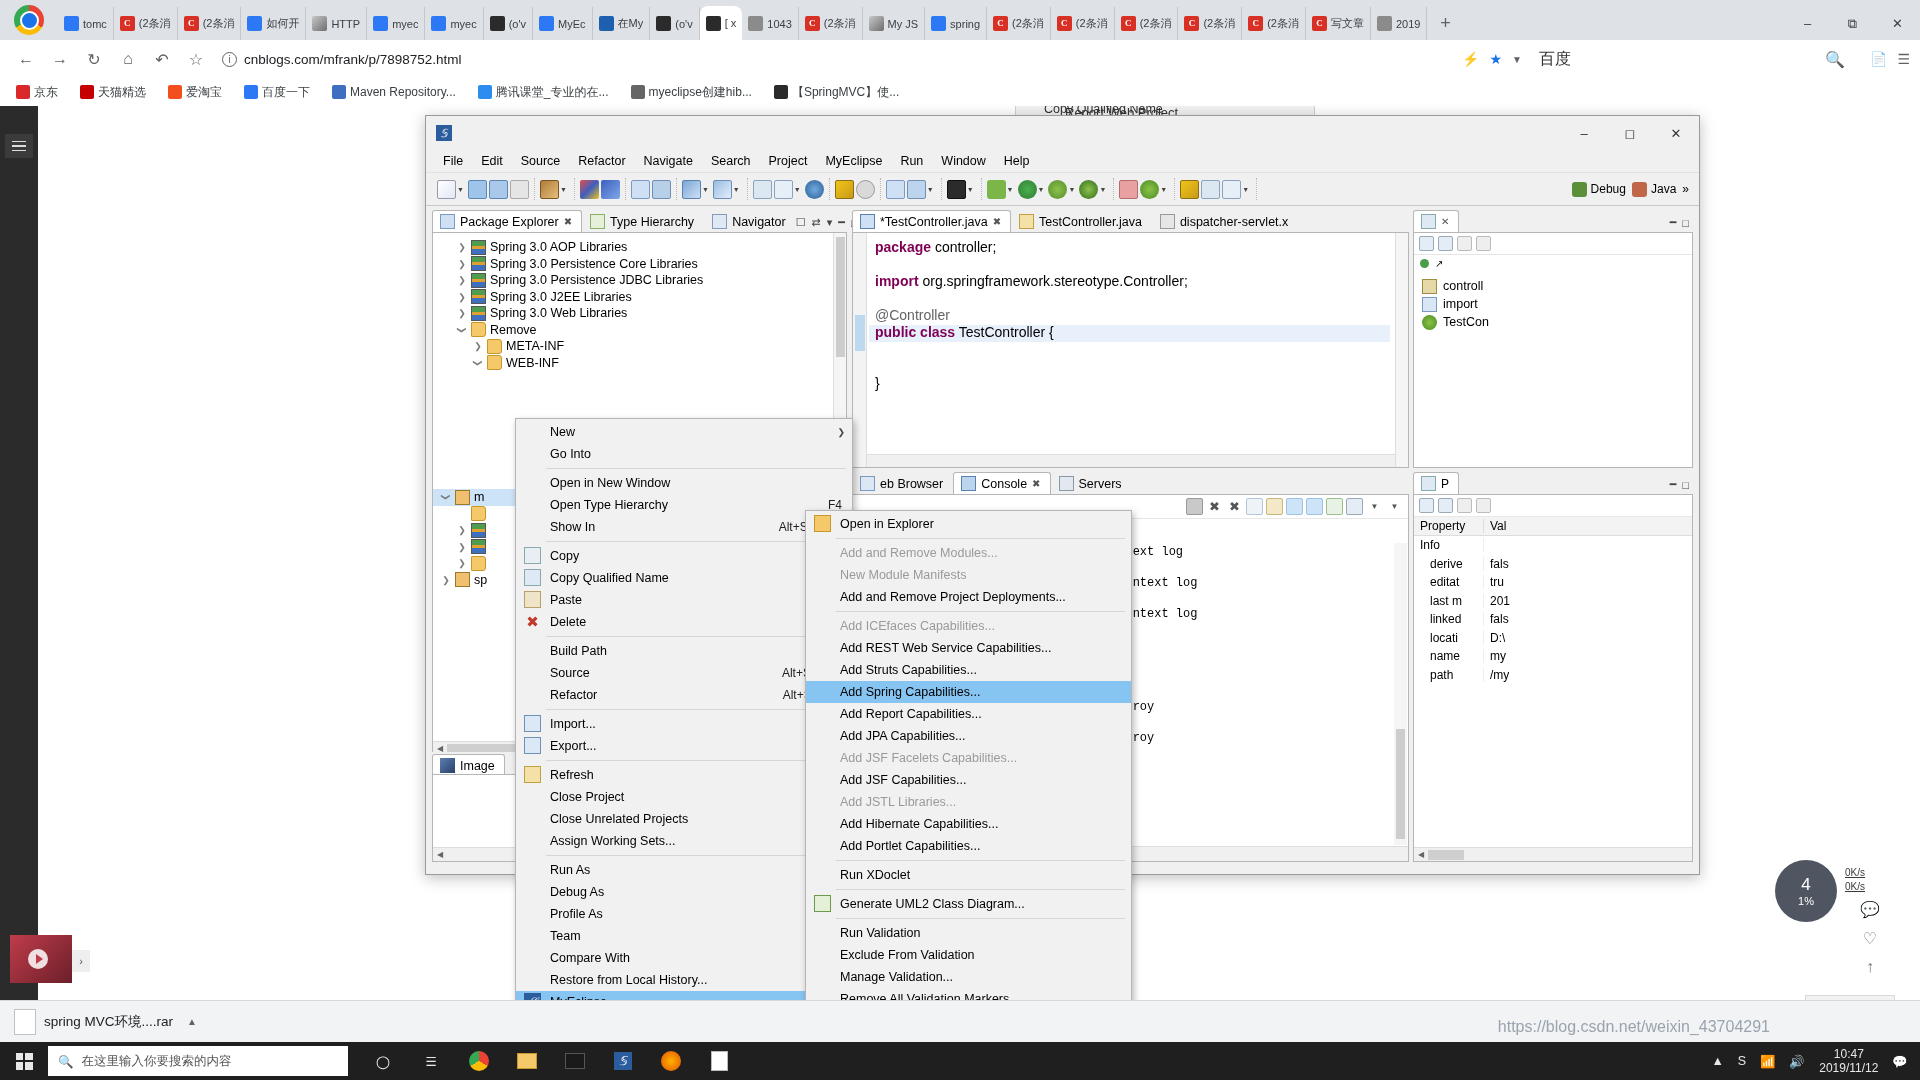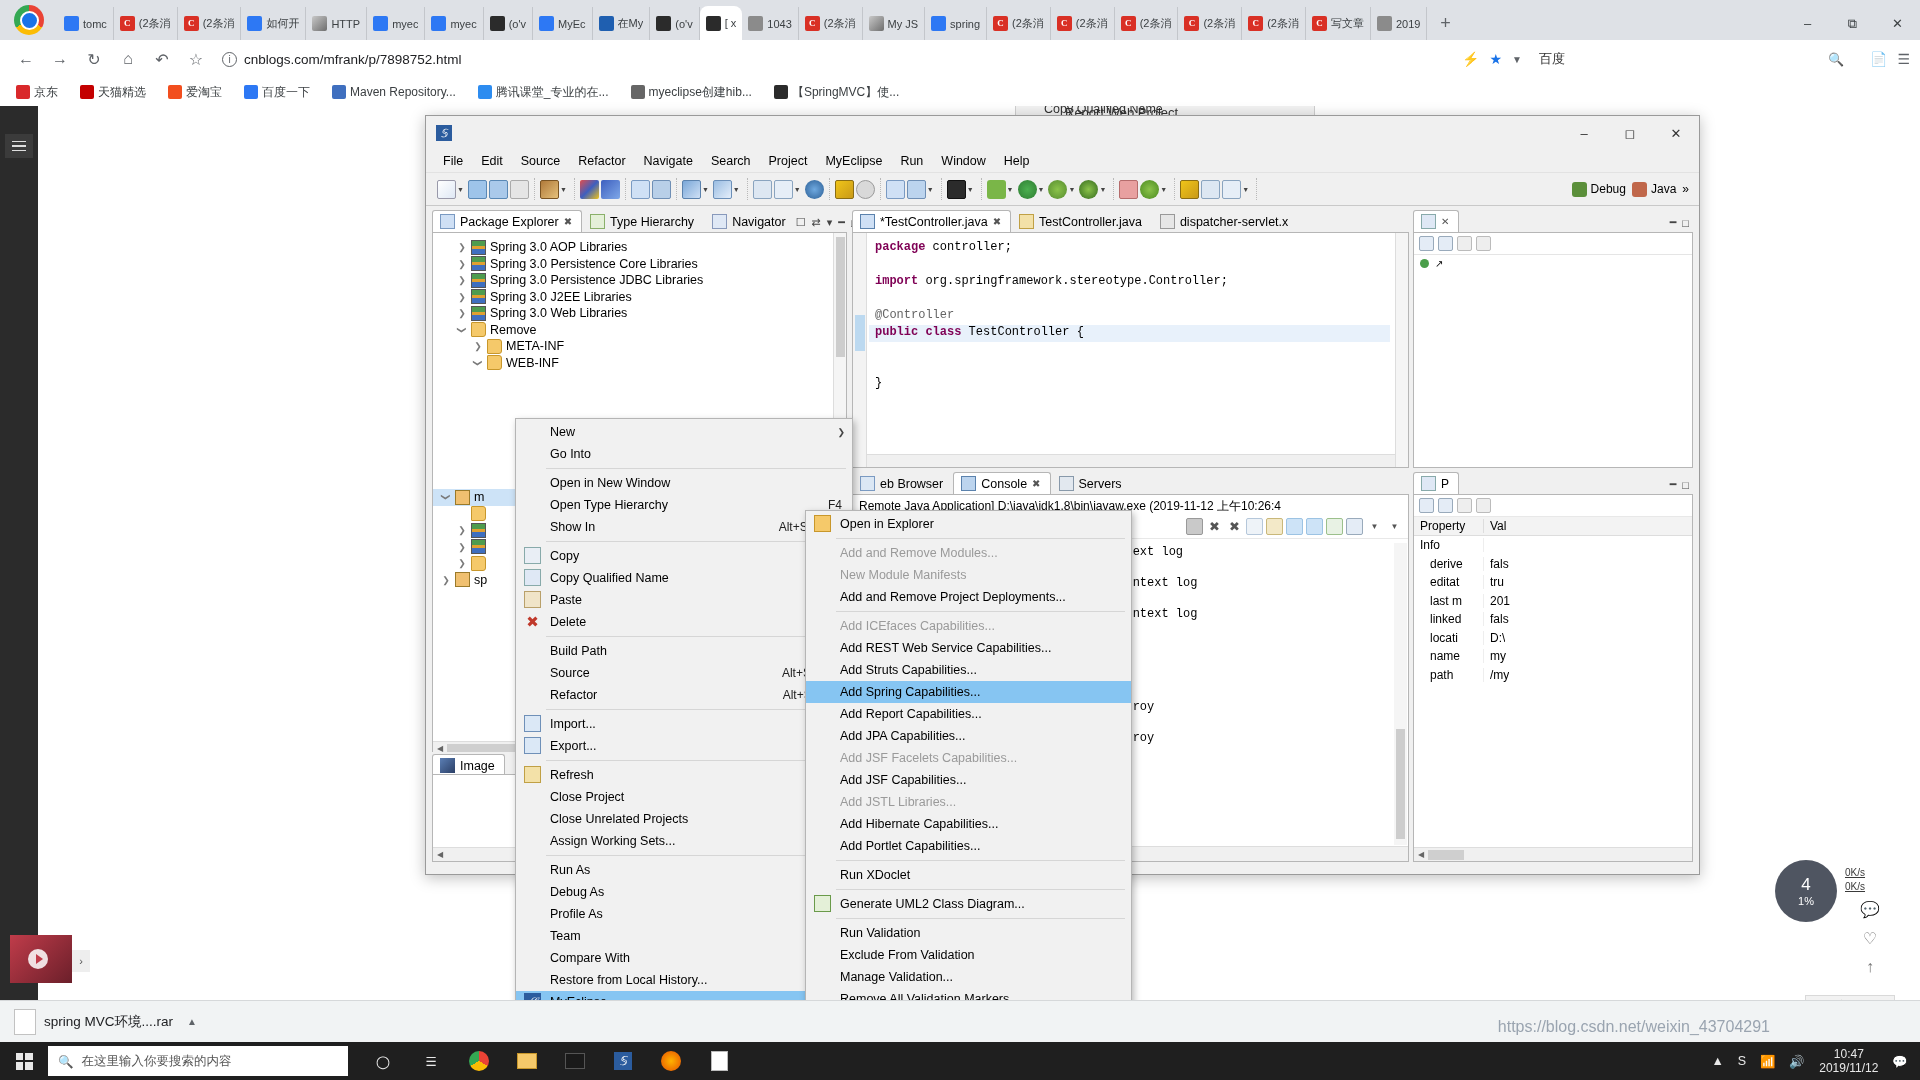--- a/index.html
+++ b/index.html
@@ -66,22 +66,22 @@
   .navbtn { width:32px; height:32px; display:flex; align-items:center; justify-content:center;
             color:#5f6368; font-size:16px; }
   .urlbox {
     flex:1 1 auto; height:28px; background:#fff; border:none; margin:0 8px;
     display:flex; align-items:center; gap:7px; font-size:13.5px; color:#202124;
   }
   .urlbox .info { width:15px; height:15px; border:1.2px solid #5f6368; border-radius:50%;
                   font-size:10px; line-height:13px; text-align:center; color:#5f6368; }
   .right-icons { display:flex; align-items:center; gap:10px; color:#5f6368; font-size:14px; }
   .searchbox { width:330px; height:26px; border-radius:3px; background:#fff; display:flex;
-               align-items:center; padding:0 8px; gap:6px; font-size:13px; color:#333;
-               border:1px solid transparent; }
+               align-items:center; padding:0 8px; gap:6px; font-size:16px; color:#333;
+               border:1px solid transparent;font-family:Liberation Serif, serif; }
   .bookmarks {
     position:absolute; left:0; top:78px; width:1920px; height:28px; background:#fff;
     display:flex; align-items:center; gap:10px; padding:0 10px; font-size:12px; color:#3c4043;
   }
   .bm { display:flex; align-items:center; gap:4px; padding:2px 6px; white-space:nowrap; }
   .bm .bmico { width:14px; height:14px; flex:0 0 14px; font-size:8px; line-height:14px;
                text-align:center; color:#fff; border-radius:2px; }
   .page-white { position:absolute; left:0; top:106px; width:1920px; height:974px; background:#fff; }
   .page-ghost { position:absolute; font-size:13px; color:#333; }
 
@@ -151,21 +151,21 @@
   
   .imgview { position:absolute; left:6px; bottom:12px; width:415px; height:110px; }
   .imgview-body { position:absolute; left:0; right:0; top:22px; bottom:0; background:#fff; border:1px solid #b6b6b6; }
 
   
   .ed { position:absolute; left:426px; top:0; right:290px; height:260px; }
   .ed-body { position:absolute; left:0; right:0; top:24px; bottom:0; background:#fff; border:1px solid #b6b6b6; }
   .gutter { position:absolute; left:0; top:0; bottom:0; width:14px; background:#f3f3f3; border-right:1px solid #ddd; }
   .gutter .mark { position:absolute; left:2px; width:10px; height:36px; background:#bcd9f0; }
   .code { position:absolute; left:22px; top:6px; right:22px;
-          font-family:Liberation Mono, monospace; font-size:12px; line-height:17px;
+          font-family:Liberation Sans, sans-serif; font-size:14px; line-height:17px;
           white-space:pre; }
   .kw { color:#7f0055; font-weight:bold; }
   .ann { color:#646464; }
   .sel-line { position:absolute; left:16px; right:18px; height:17px; background:#e8f1fb; }
   .ed-sb { position:absolute; right:0; top:0; bottom:0; width:13px; background:#f5f5f5; border-left:1px solid #ddd; }
 
   
   .outline { position:absolute; right:6px; top:0; width:280px; height:260px; }
   .outline-body { position:absolute; left:0; right:0; top:24px; bottom:0; background:#fff; border:1px solid #b6b6b6; }
   .ol-tb { height:22px; border-bottom:1px solid #e5e5e5; display:flex; align-items:center; gap:4px; padding:0 5px; }
@@ -724,41 +724,54 @@
         <div class="ol-tb">
           <span class="tb-i" style="width:15px;height:15px;background:#e4ecf6;border:1px solid #9ab;"></span>
           <span class="tb-i" style="width:15px;height:15px;background:#e4ecf6;border:1px solid #9ab;"></span>
           <span class="tb-i" style="width:15px;height:15px;background:#eee;border:1px solid #bbb;"></span>
           <span class="tb-i" style="width:15px;height:15px;background:#eee;border:1px solid #bbb;"></span>
         </div>
         <div style="height:16px; display:flex; align-items:center; gap:6px; padding-left:6px;">
           <span style="width:9px;height:9px;border-radius:50%;background:#4a9e4a;"></span>
           <span style="font-size:10px;">↗</span>
         </div>
+        <div id="outline-host" style="padding-top:6px;">
+            <div class="ol-row">
+              <span class="ic" style="background: rgb(230, 217, 168); border: 1px solid rgb(160, 140, 64);"></span>
+              <span>controll</span>
+            </div>
+            <div class="ol-row">
+              <span class="ic" style="background: rgb(216, 230, 245); border: 1px solid rgb(122, 154, 194);"></span>
+              <span>import </span>
+            </div>
+            <div class="ol-row">
+              <span class="ic" style="background: radial-gradient(rgb(139, 195, 74), rgb(74, 138, 32)); border-radius: 50%;"></span>
+              <span>TestCon</span>
+            </div>
+          </div>
       </div>
     </div>
 
     <div class="cons">
       <div class="vtabs" id="bottomtabs-host" style="padding-left:0;">
           <div class="vtab">
             <span class="ic" style="background: rgb(219, 231, 244); border: 1px solid rgb(122, 154, 194);"></span>
             <span>eb Browser</span>
           </div>
           <div class="vtab sel">
             <span class="ic" style="background: rgb(188, 212, 238); border: 1px solid rgb(91, 130, 173);"></span>
             <span>Console</span>
             <span class="x">✖</span>
           </div>
           <div class="vtab">
             <span class="ic" style="background: rgb(226, 232, 239); border: 1px solid rgb(136, 153, 170);"></span>
             <span>Servers</span>
           </div>
         </div>
       <div class="cons-body">
-        <div class="cons-sub">Remote Java Application] D:\java\jdk1.8\bin\javaw.exe (2019-11-12 上午10:26:4</div>
         <div class="cons-tb">
           <span class="ci" style="background:#c9c9c9; border:1px solid #999;"></span>
           <span class="ci" style="color:#555; text-align:center; font-size:13px; line-height:17px;">✖</span>
           <span class="ci" style="color:#555; text-align:center; font-size:13px; line-height:17px;">✖</span>
           <span class="ci" style="background:#eef3f8; border:1px solid #b5c7da;"></span>
           <span class="ci" style="background:#f3e9c8; border:1px solid #c9b87a;"></span>
           <span class="ci on"></span>
           <span class="ci on"></span>
           <span class="ci" style="background:#e8f2e4; border:1px solid #9cc08c;"></span>
           <span class="ci" style="background:#e4ecf6; border:1px solid #9ab;"></span>

